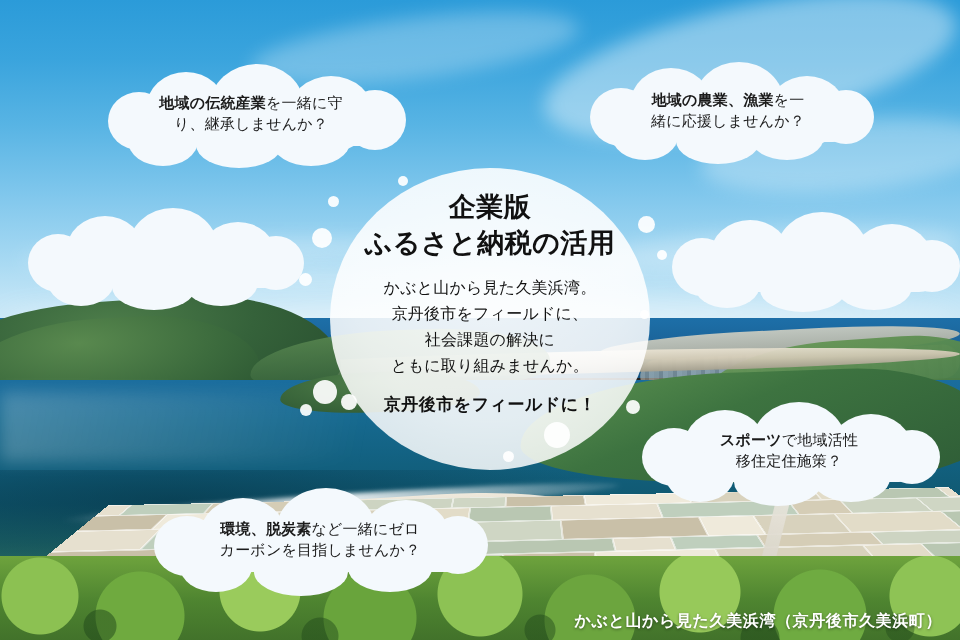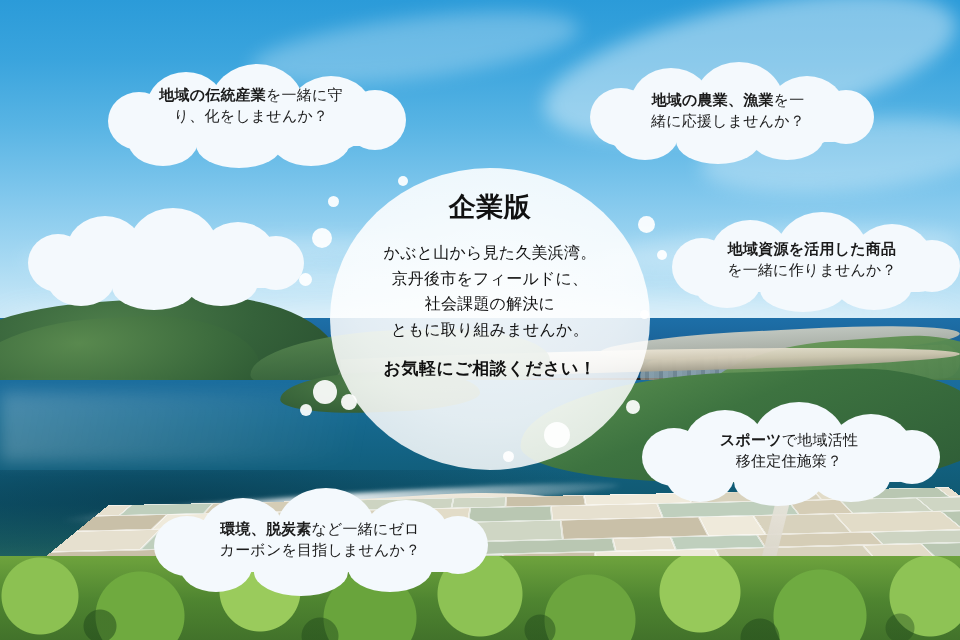--- a/index.html
+++ b/index.html
@@ -328,43 +328,44 @@
   <div class="bubble" style="left:300px;top:404px;width:12px;height:12px;"></div>
   <div class="bubble" style="left:626px;top:400px;width:14px;height:14px;"></div>
   <div class="bubble" style="left:640px;top:310px;width:9px;height:9px;"></div>
   <div class="bubble" style="left:544px;top:422px;width:26px;height:26px;"></div>
   <div class="bubble" style="left:503px;top:451px;width:11px;height:11px;"></div>
   <div class="bubble" style="left:398px;top:176px;width:10px;height:10px;"></div>
 
   <div class="center-text">
     <div class="title">
       <div>企業版</div>
+      <div>ふるさと納税の活用</div>
     </div>
     <div class="lead">
       <div>かぶと山から見た久美浜湾。</div>
       <div>京丹後市をフィールドに、</div>
       <div>社会課題の解決に</div>
       <div>ともに取り組みませんか。</div>
     </div>
-    <div class="cta">お気軽にご相談ください！</div>
+    <div class="cta">京丹後市をフィールドに！</div>
   </div>
 
   <div class="cloud" style="left:92px;top:64px;width:318px;height:106px;">
     <div class="body" style="left:22px;top:30px;width:274px;height:52px;"></div>
     <div class="lobe" style="left:16px;top:28px;width:62px;height:58px;"></div>
     <div class="lobe" style="left:54px;top:8px;width:80px;height:74px;"></div>
     <div class="lobe" style="left:118px;top:0px;width:94px;height:84px;"></div>
     <div class="lobe" style="left:196px;top:12px;width:86px;height:76px;"></div>
     <div class="lobe" style="left:252px;top:26px;width:62px;height:60px;"></div>
     <div class="lobe" style="left:36px;top:52px;width:70px;height:50px;"></div>
     <div class="lobe" style="left:104px;top:58px;width:86px;height:46px;"></div>
     <div class="lobe" style="left:180px;top:54px;width:78px;height:48px;"></div>
-    <div class="txt" style="top:20px;">
+    <div class="txt" style="top:28px;">
       <span><b>地域の伝統産業</b><span>を一緒に守</span></span><br>
-      <span>り、化をしませんか？</span>
+      <span>り、継承しませんか？</span>
     </div>
   </div>
 
   <div class="cloud" style="left:578px;top:62px;width:300px;height:104px;">
     <div class="body" style="left:20px;top:30px;width:260px;height:50px;"></div>
     <div class="lobe" style="left:12px;top:26px;width:62px;height:58px;"></div>
     <div class="lobe" style="left:52px;top:6px;width:82px;height:74px;"></div>
     <div class="lobe" style="left:116px;top:0px;width:90px;height:82px;"></div>
     <div class="lobe" style="left:190px;top:14px;width:78px;height:70px;"></div>
     <div class="lobe" style="left:240px;top:28px;width:56px;height:54px;"></div>
@@ -392,24 +393,20 @@
   <div class="cloud" style="left:664px;top:212px;width:296px;height:102px;">
     <div class="body" style="left:18px;top:30px;width:262px;height:50px;"></div>
     <div class="lobe" style="left:8px;top:26px;width:60px;height:58px;"></div>
     <div class="lobe" style="left:46px;top:8px;width:80px;height:72px;"></div>
     <div class="lobe" style="left:112px;top:0px;width:92px;height:82px;"></div>
     <div class="lobe" style="left:188px;top:12px;width:80px;height:70px;"></div>
     <div class="lobe" style="left:240px;top:28px;width:56px;height:52px;"></div>
     <div class="lobe" style="left:30px;top:50px;width:66px;height:46px;"></div>
     <div class="lobe" style="left:96px;top:56px;width:86px;height:44px;"></div>
     <div class="lobe" style="left:172px;top:52px;width:76px;height:46px;"></div>
-    <div class="txt" style="top:26px;">
-      <span><b>地域資源を活用した商品</b><span></span></span><br>
-      <span>を一緒に作りませんか？</span>
-    </div>
   </div>
 
 
   <div class="cloud" style="left:634px;top:400px;width:310px;height:106px;">
     <div class="body" style="left:22px;top:32px;width:268px;height:50px;"></div>
     <div class="lobe" style="left:8px;top:28px;width:64px;height:58px;"></div>
     <div class="lobe" style="left:50px;top:10px;width:82px;height:72px;"></div>
     <div class="lobe" style="left:118px;top:2px;width:94px;height:82px;"></div>
     <div class="lobe" style="left:196px;top:14px;width:82px;height:70px;"></div>
     <div class="lobe" style="left:250px;top:30px;width:56px;height:54px;"></div>
@@ -431,14 +428,15 @@
     <div class="lobe" style="left:284px;top:28px;width:60px;height:58px;"></div>
     <div class="lobe" style="left:36px;top:54px;width:72px;height:50px;"></div>
     <div class="lobe" style="left:110px;top:60px;width:94px;height:48px;"></div>
     <div class="lobe" style="left:204px;top:56px;width:84px;height:48px;"></div>
     <div class="txt" style="top:30px;">
       <span><b>環境、脱炭素</b><span>など一緒にゼロ</span></span><br>
       <span>カーボンを目指しませんか？</span>
     </div>
   </div>
 
+  <div class="caption">かぶと山から見た久美浜湾（京丹後市久美浜町）</div>
 
 </div>
 
 </body></html>

